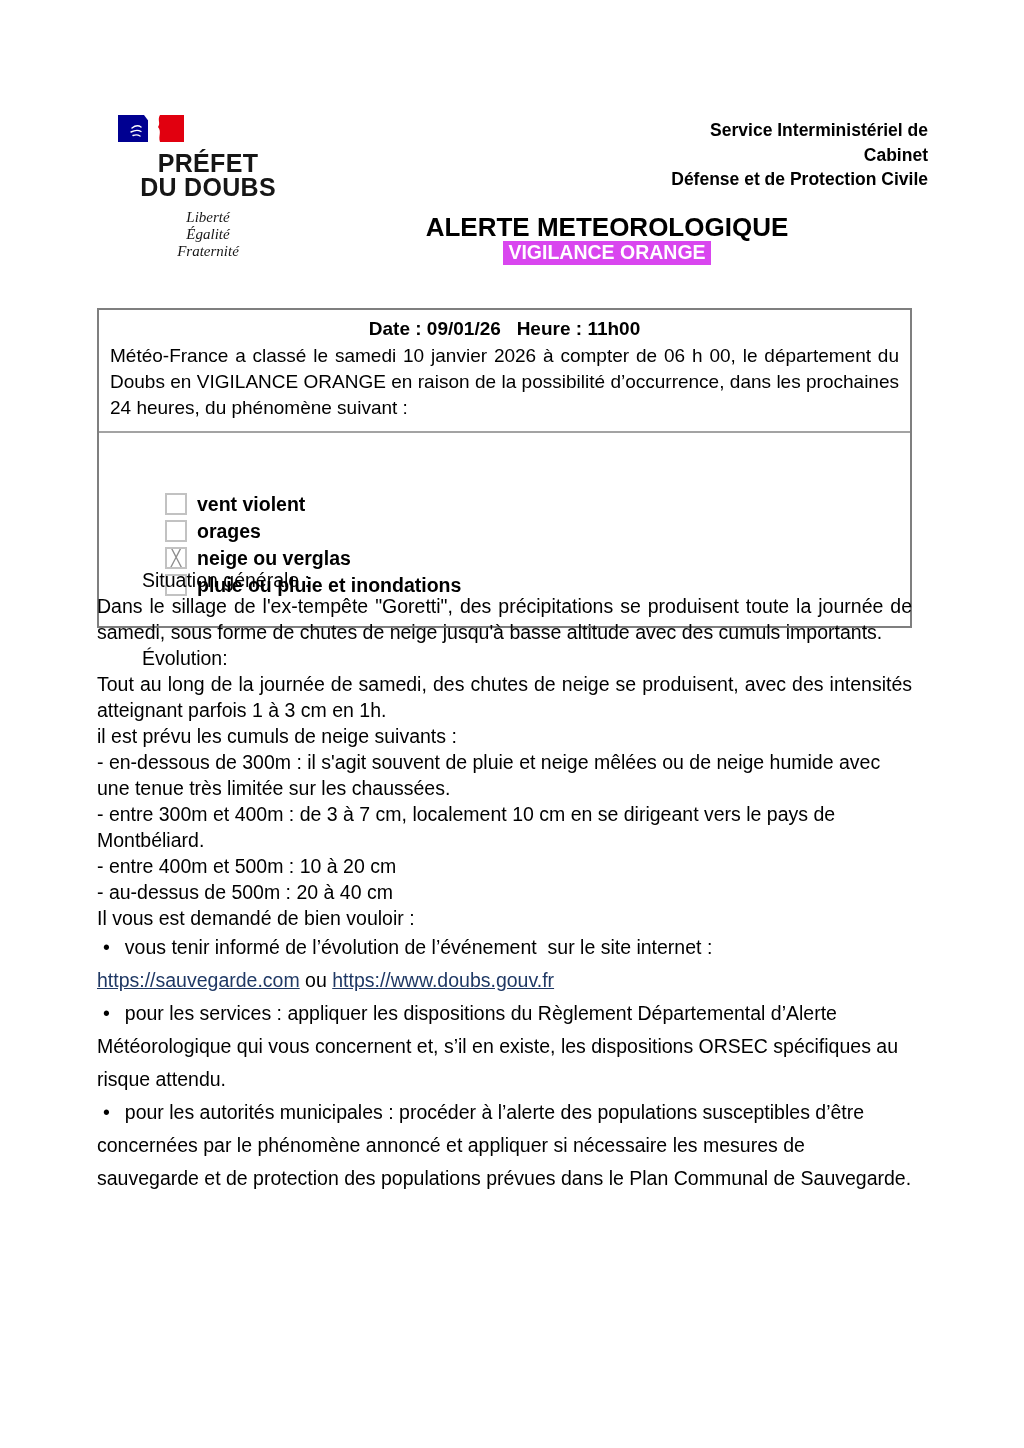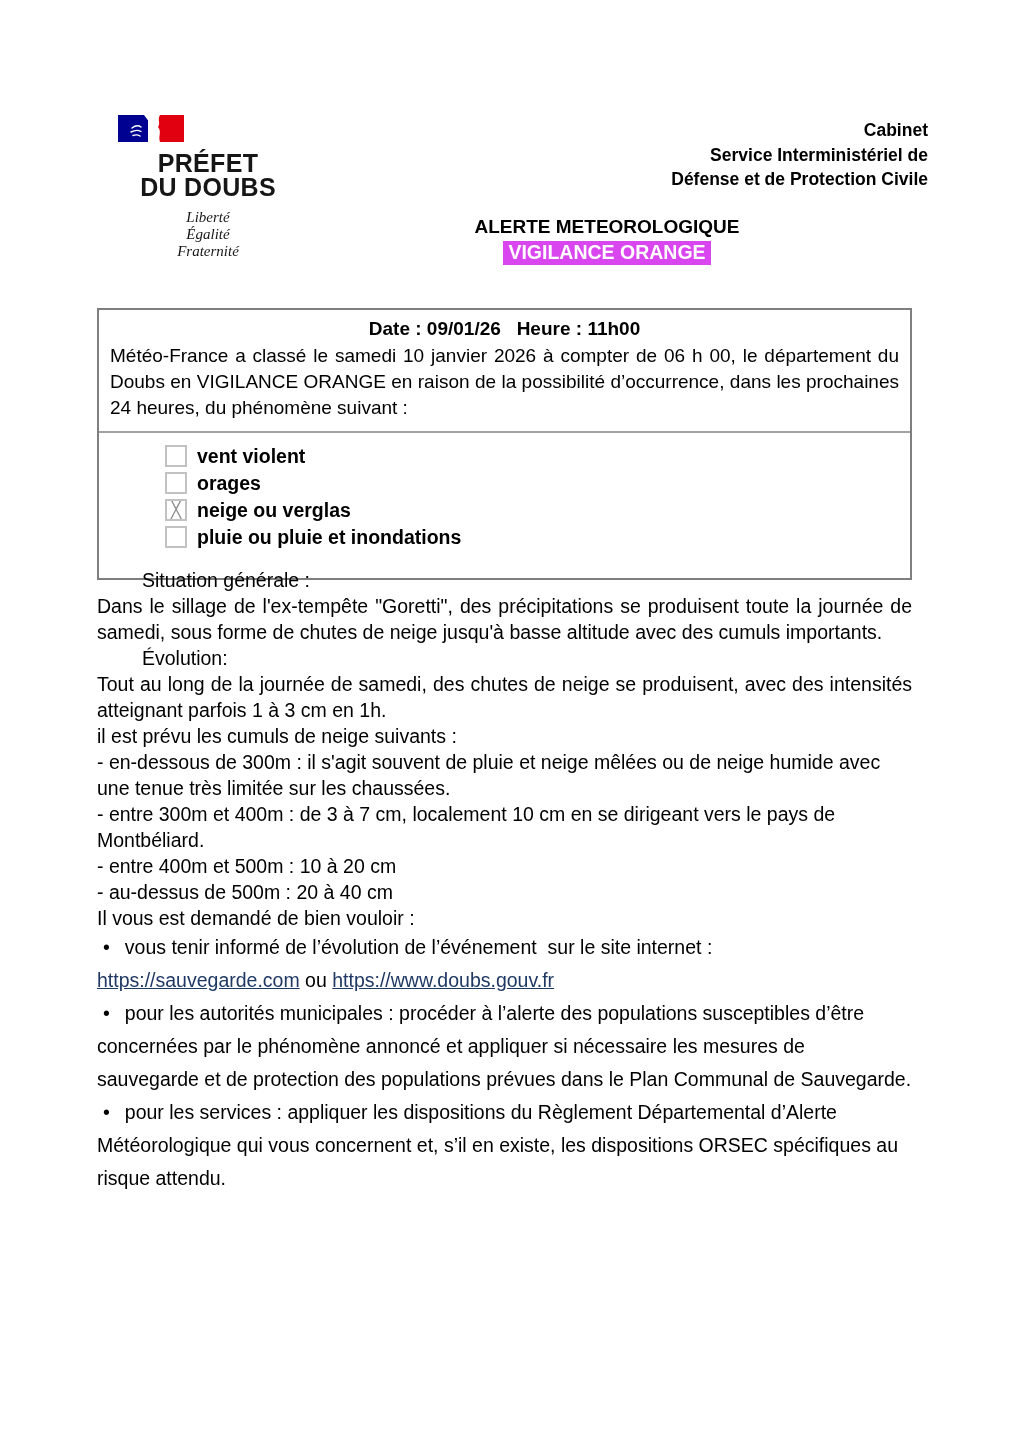--- a/index.html
+++ b/index.html
@@ -11,28 +11,28 @@
     color:#000000;
     overflow:hidden;
   }
   
   .logo{position:absolute;left:118px;top:115px;width:180px;text-align:center;}
   .logo-flag{display:block;}
   .logo-name{font-weight:bold;font-size:25px;line-height:24px;letter-spacing:.3px;margin-top:9px;color:#161616;}
   .logo-motto{font-family:"Liberation Serif","DejaVu Serif",serif;font-style:italic;font-size:15px;line-height:17px;margin-top:10px;color:#161616;}
   .org{position:absolute;right:96px;top:118px;text-align:right;font-weight:bold;font-size:17.5px;line-height:24.5px;}
   .titleblock{position:absolute;left:190px;right:0;top:215px;text-align:center;}
-  .title-main{font-weight:bold;font-size:19px;line-height:24px;}
+  .title-main{font-weight:bold;font-size:26px;line-height:24px;}
   .badge{display:inline-block;margin-top:2px;background:#d946ef;color:#ffffff;font-weight:bold;font-size:19.5px;line-height:22px;padding:0 5px 2px 5px;}
   
   .infobox{position:absolute;left:97px;top:308px;width:811px;border:2px solid #7f7f7f;}
   .infobox-top{padding:6px 11px 10px 11px;border-bottom:2px solid #a3a3a3;}
   .datebold{font-weight:bold;font-size:19px;line-height:26px;text-align:center;white-space:pre-wrap;}
   .intro{font-size:19px;line-height:26px;text-align:justify;margin-top:1px;}
-  .infobox-bottom{padding:8px 26px 26px 66px;}
+  .infobox-bottom{padding:8px 26px 26px 66px;margin-top:48px;}
   .cbrow{display:flex;align-items:center;margin:3px 0;}
   .cbx{width:18px;height:18px;border:2px solid #c2c2c2;margin-right:10px;flex:0 0 auto;
        font-family:"DejaVu Sans",sans-serif;font-size:17px;line-height:17px;color:#8d8d8d;text-align:center;overflow:hidden;}
   .cblabel{font-weight:bold;font-size:19.5px;line-height:24px;}
   
   .bodytext{position:absolute;left:97px;top:567px;width:815px;font-size:19.5px;line-height:26px;}
   .bodytext p{margin:0;}
   .underheading{margin-left:45px;}
   .p-just{text-align:justify;}
   .mt-sit{margin-top:27px;}
@@ -62,22 +62,22 @@
       <div>DU DOUBS</div>
     </div>
     <div class="logo-motto">
       <div>Liberté</div>
       <div>Égalité</div>
       <div>Fraternité</div>
     </div>
   </div>
 
   <div class="org">
+    <div>Service Interministériel de</div>
     <div>Cabinet</div>
-    <div>Service Interministériel de</div>
     <div>Défense et de Protection Civile</div>
   </div>
 
   <div class="titleblock">
     <div class="title-main">ALERTE METEOROLOGIQUE</div>
     <div class="badge">VIGILANCE ORANGE</div>
   </div>
 
   <div class="infobox">
     <div class="infobox-top">
@@ -116,18 +116,18 @@
     <p>- entre 300m et 400m : de 3 à 7 cm, localement 10 cm en se dirigeant vers le pays de Montbéliard.</p>
     <p>- entre 400m et 500m : 10 à 20 cm</p>
     <p>- au-dessus de 500m : 20 à 40 cm</p>
 
     <p class="mt-req">Il vous est demandé de bien vouloir :</p>
 
     <p class="bullet"><span class="blt">•</span><span class="b1text">vous tenir informé de l’évolution de l’événement  sur le site internet :</span><br>
       <a class="doclink" href="#">https://sauvegarde.com</a><span> ou </span><a class="doclink" href="#">https://www.doubs.gouv.fr</a>
     </p>
 
+    <p class="bullet2"><span class="blt">•</span><span>pour les services : appliquer les dispositions du Règlement Départemental d’Alerte Météorologique qui vous concernent et, s’il en existe, les dispositions ORSEC spécifiques au risque attendu.</span></p>
+
     <p class="bullet2"><span class="blt">•</span><span>pour les autorités municipales : procéder à l’alerte des populations susceptibles d’être concernées par le phénomène annoncé et appliquer si nécessaire les mesures de sauvegarde et de protection des populations prévues dans le Plan Communal de Sauvegarde.</span></p>
-
-    <p class="bullet2"><span class="blt">•</span><span>pour les services : appliquer les dispositions du Règlement Départemental d’Alerte Météorologique qui vous concernent et, s’il en existe, les dispositions ORSEC spécifiques au risque attendu.</span></p>
 
   </div>
 </div>
 
 </body></html>

